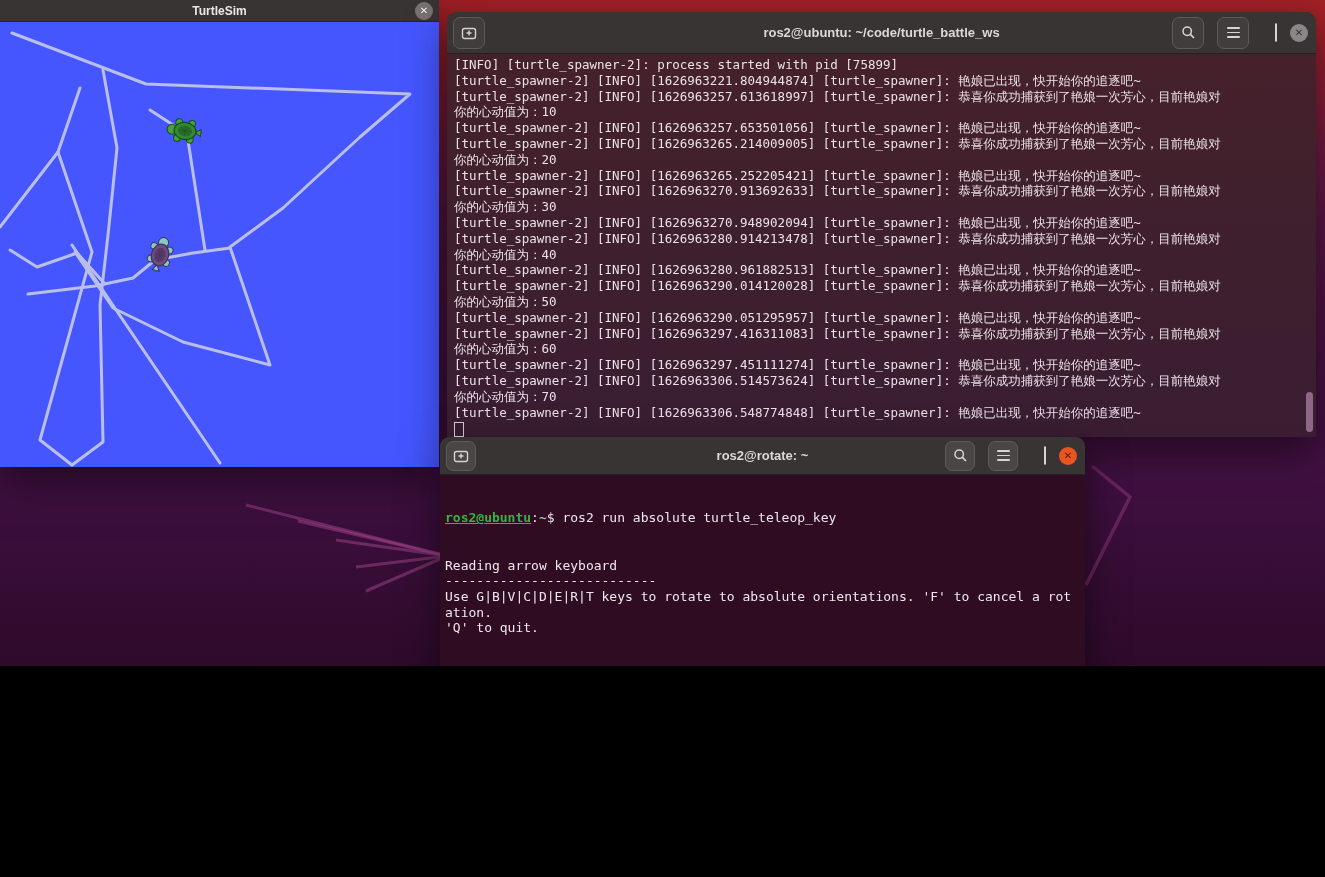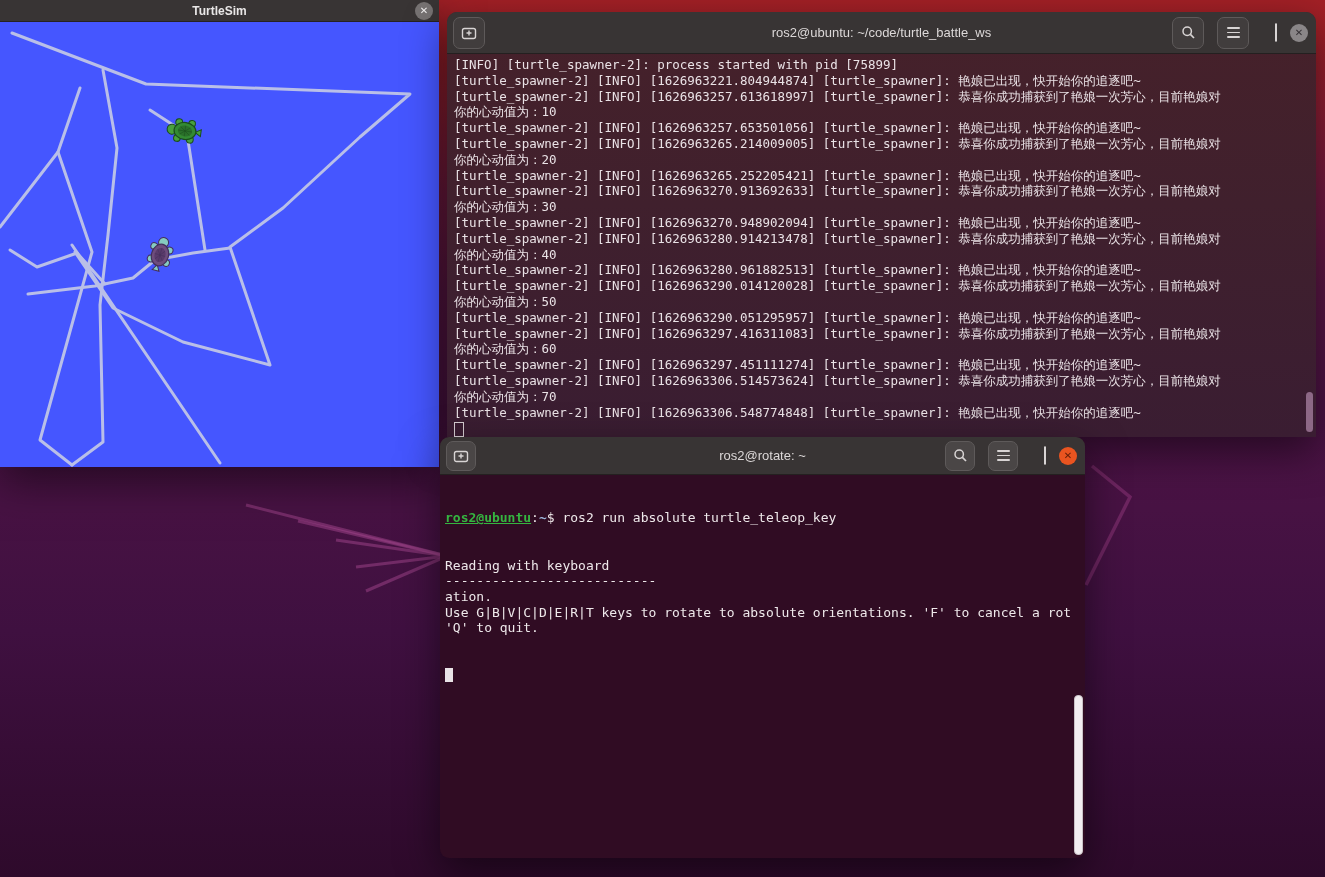--- a/index.html
+++ b/index.html
@@ -1,16 +1,16 @@
 <!DOCTYPE html>
 <html><head>
 <meta charset="utf-8">
 <style>
   html,body{margin:0;padding:0;background:#000;}
-  .desktop{position:relative;width:1325px;height:877px;overflow:hidden;
+  .desktop{position:relative;width:1325px;height:666px;overflow:hidden;
     font-family:"Liberation Sans",sans-serif;
     background:linear-gradient(180deg,#a32026 0%,#a02027 4%,#8d1e33 12%,#701a40 22%,
       #591644 33%,#4c1344 46%,#471243 58%,#3f1040 72%,#370d36 85%,#2e0a2b 100%);}
   .desktop-art{position:absolute;left:0;top:0;z-index:0;}
 
   .window{position:absolute;box-shadow:0 14px 40px rgba(0,0,0,.5);}
 
   
   .tsim{left:0;top:0;width:439px;height:467px;z-index:1;background:#4556ff;}
   .tsim-titlebar{position:absolute;left:0;top:0;right:0;height:21px;background:#383434;
@@ -26,21 +26,21 @@
   
   .term-top{left:447px;top:12px;width:869px;height:425px;z-index:2;border-radius:10px 10px 0 0;
     background:linear-gradient(180deg,#46212a 0%,#40202d 45%,#3a1d32 100%);}
   .term-bottom{left:440px;top:437px;width:645px;height:421px;z-index:3;border-radius:9px;
     background:#300c23;}
   .gterm-titlebar{position:absolute;left:0;top:0;right:0;display:flex;align-items:center;
     background:#383434;border-bottom:1px solid #242020;}
   .term-top .gterm-titlebar{height:41px;border-radius:10px 10px 0 0;}
   .term-bottom .gterm-titlebar{height:37px;border-radius:9px 9px 0 0;}
   .gterm-title{position:absolute;left:0;right:0;text-align:center;color:#dcd8d8;
-    font-size:13px;font-weight:normal;pointer-events:none;}
+    font-size:13px;font-weight:bold;pointer-events:none;}
   .tbtn{width:30px;height:30px;border:1px solid #5e5a5a;border-radius:7px;background:#413d3d;
     display:flex;align-items:center;justify-content:center;flex:0 0 auto;}
   .term-bottom .tbtn{width:28px;height:28px;background:#4a4646;}
   .newtab-btn{margin-left:6px;}
   .ctl-right{position:absolute;right:8px;display:flex;align-items:center;gap:13px;}
   .glyph-max{width:8px;height:8px;border:1.4px solid #d8d4d4;border-radius:1px;}
   .term-top-close{background:#8a8688;color:#343034;}
   .term-bottom-close{background:#e95420;color:#5f1c07;}
   .icon-lines{display:flex;flex-direction:column;gap:3px;}
   .icon-lines i{display:block;width:13px;height:1.6px;background:#d8d4d4;border-radius:1px;}
@@ -177,19 +177,19 @@
         </span>
         <span><span class="glyph-min"></span></span>
         <span><span class="glyph-max"></span></span>
         <span class="circle-btn term-bottom-close">
             <span>✕</span>
           </span>
       </span>
     </div>
     <div class="tcontent" id="bottom-content">
       <div class="tline"><span class="p-user">ros2@ubuntu</span><span>:</span><span class="p-path">~</span><span>$ </span><span>ros2 run absolute turtle_teleop_key</span></div>
-      <div id="bottom-lines"><div class="tline">Reading with keyboard</div><div class="tline">---------------------------</div><div class="tline">ation.</div><div class="tline">Use G|B|V|C|D|E|R|T keys to rotate to absolute orientations. 'F' to cancel a rot</div><div class="tline">'Q' to quit.</div></div>
+      <div id="bottom-lines"><div class="tline">Reading arrow keyboard</div><div class="tline">---------------------------</div><div class="tline">Use G|B|V|C|D|E|R|T keys to rotate to absolute orientations. 'F' to cancel a rot</div><div class="tline">ation.</div><div class="tline">'Q' to quit.</div></div>
       <div class="cursor-solid"></div>
     </div>
     <div class="scrollbar sb-bottom"></div>
   </div>
 
 </div>
 
 </body></html>

